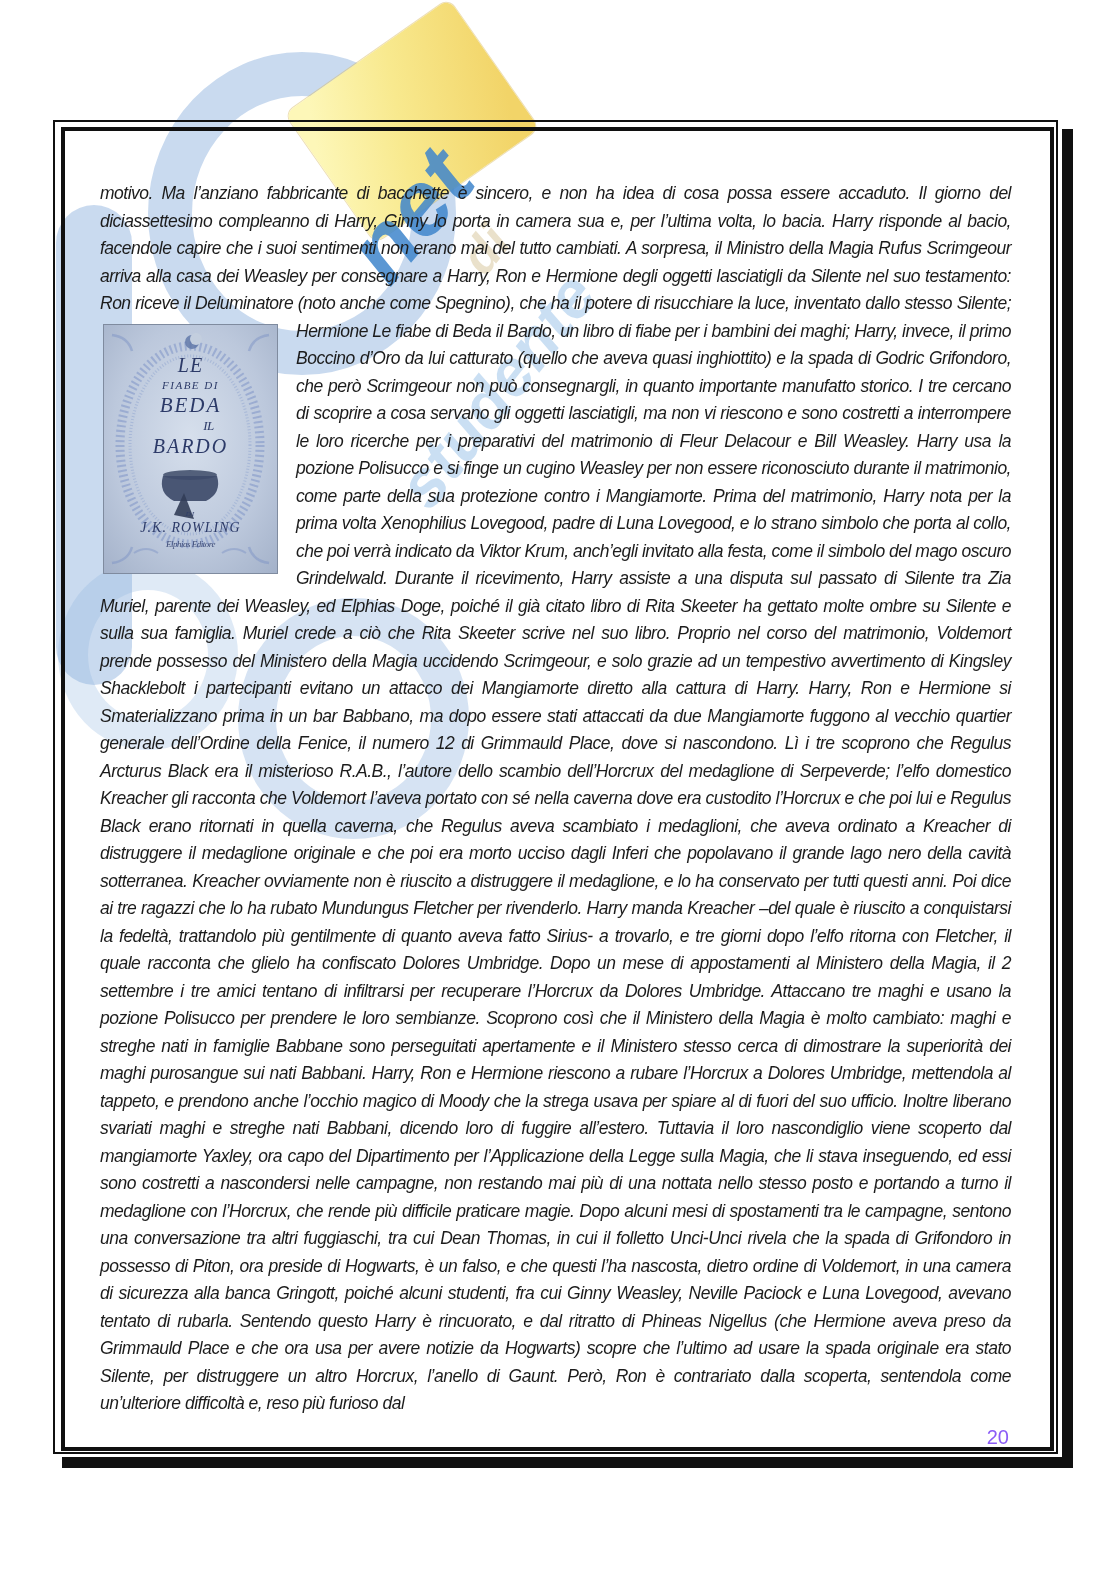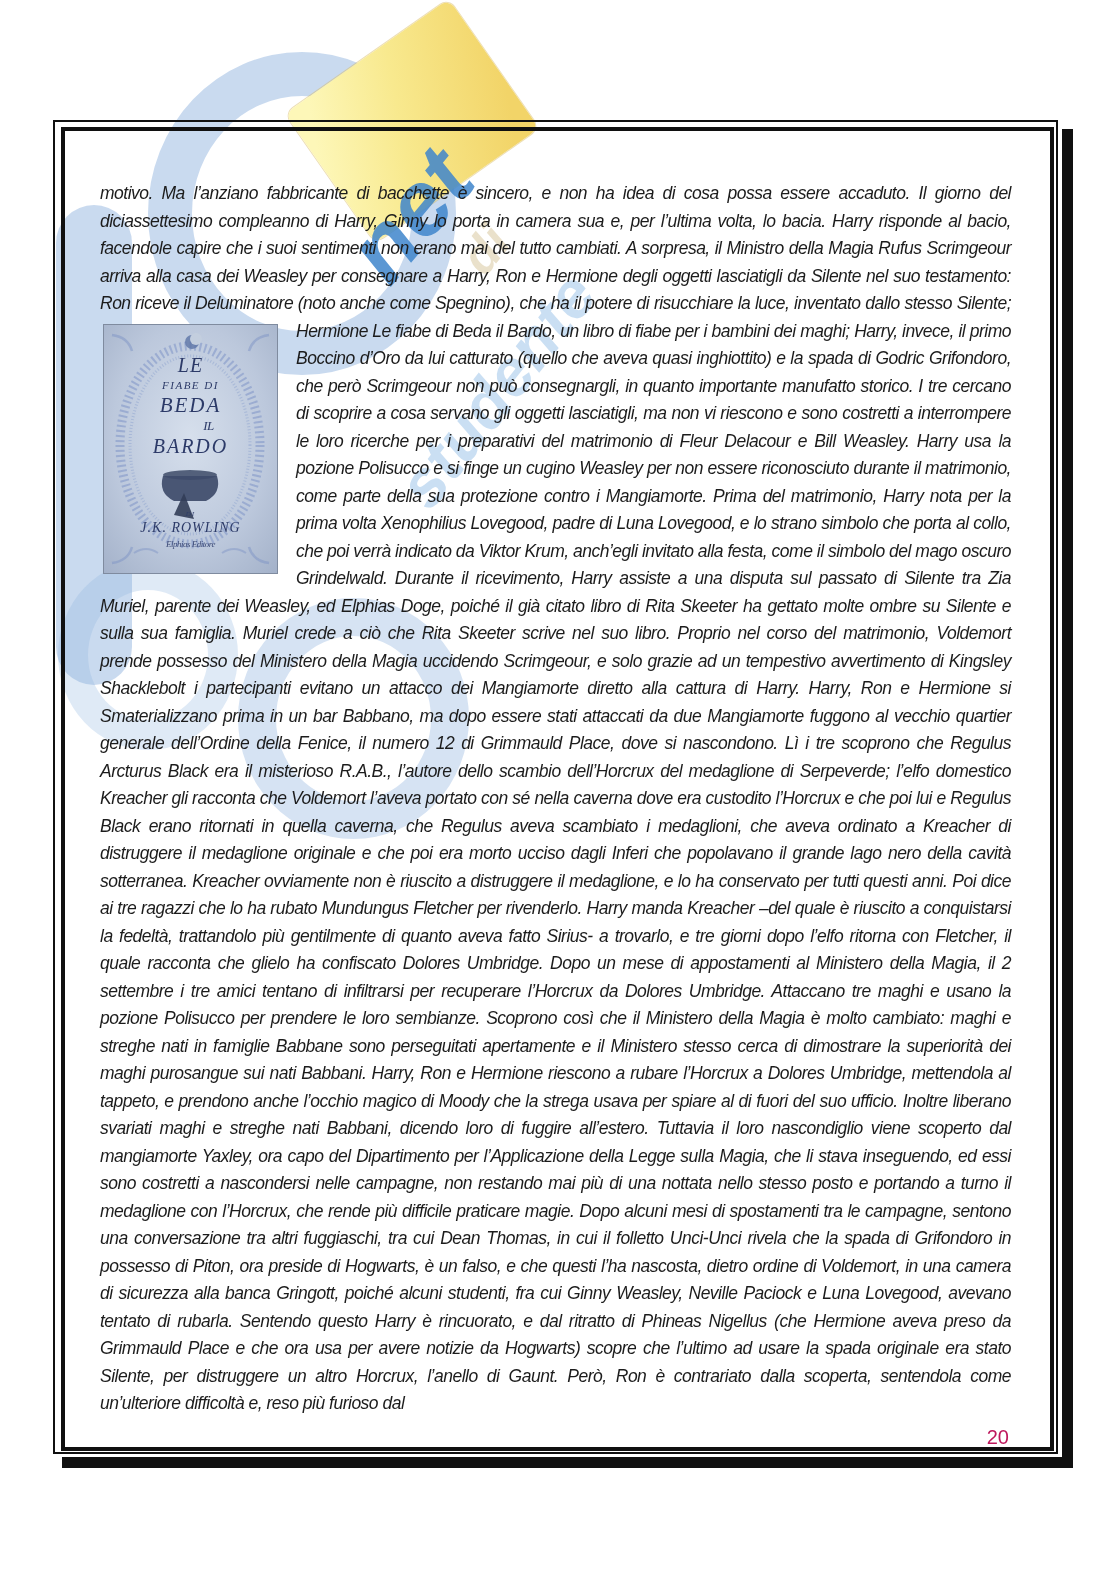--- a/index.html
+++ b/index.html
@@ -38,21 +38,21 @@
     border:4px solid #101010;}
   .shadow-right{position:absolute;left:1062px;top:129px;width:11px;height:1339px;background:#101010;}
   .shadow-bottom{position:absolute;left:62px;top:1457px;width:1011px;height:11px;background:#101010;}
   
   .content{position:absolute;left:100px;top:180px;width:911px;z-index:3;}
   .body-text{
     font:italic 400 17.5px/27.5px "Liberation Sans",sans-serif;
     letter-spacing:-0.5px;color:#1c1c1c;text-align:justify;hyphens:none;margin:0;
   }
   .page-number{
-    font:400 20px/26px "Liberation Sans",sans-serif;color:#be185d;
+    font:400 20px/26px "Liberation Sans",sans-serif;color:#8b5cf6;
     text-align:right;margin-top:6px;padding-right:2px;
   }
   
   .book-cover{
     float:left;width:173px;height:248px;margin:6px 18px 8px 3px;
     position:relative;overflow:hidden;
     background:linear-gradient(160deg,#c2cde0 0%,#cfd9e8 30%,#b4c1d7 62%,#a7b4cb 100%);
     border:1px solid #7f8b9f;box-shadow:inset 0 0 0 2px #9fadc4;
   }
   .cover-art{position:absolute;left:0;top:0;}

